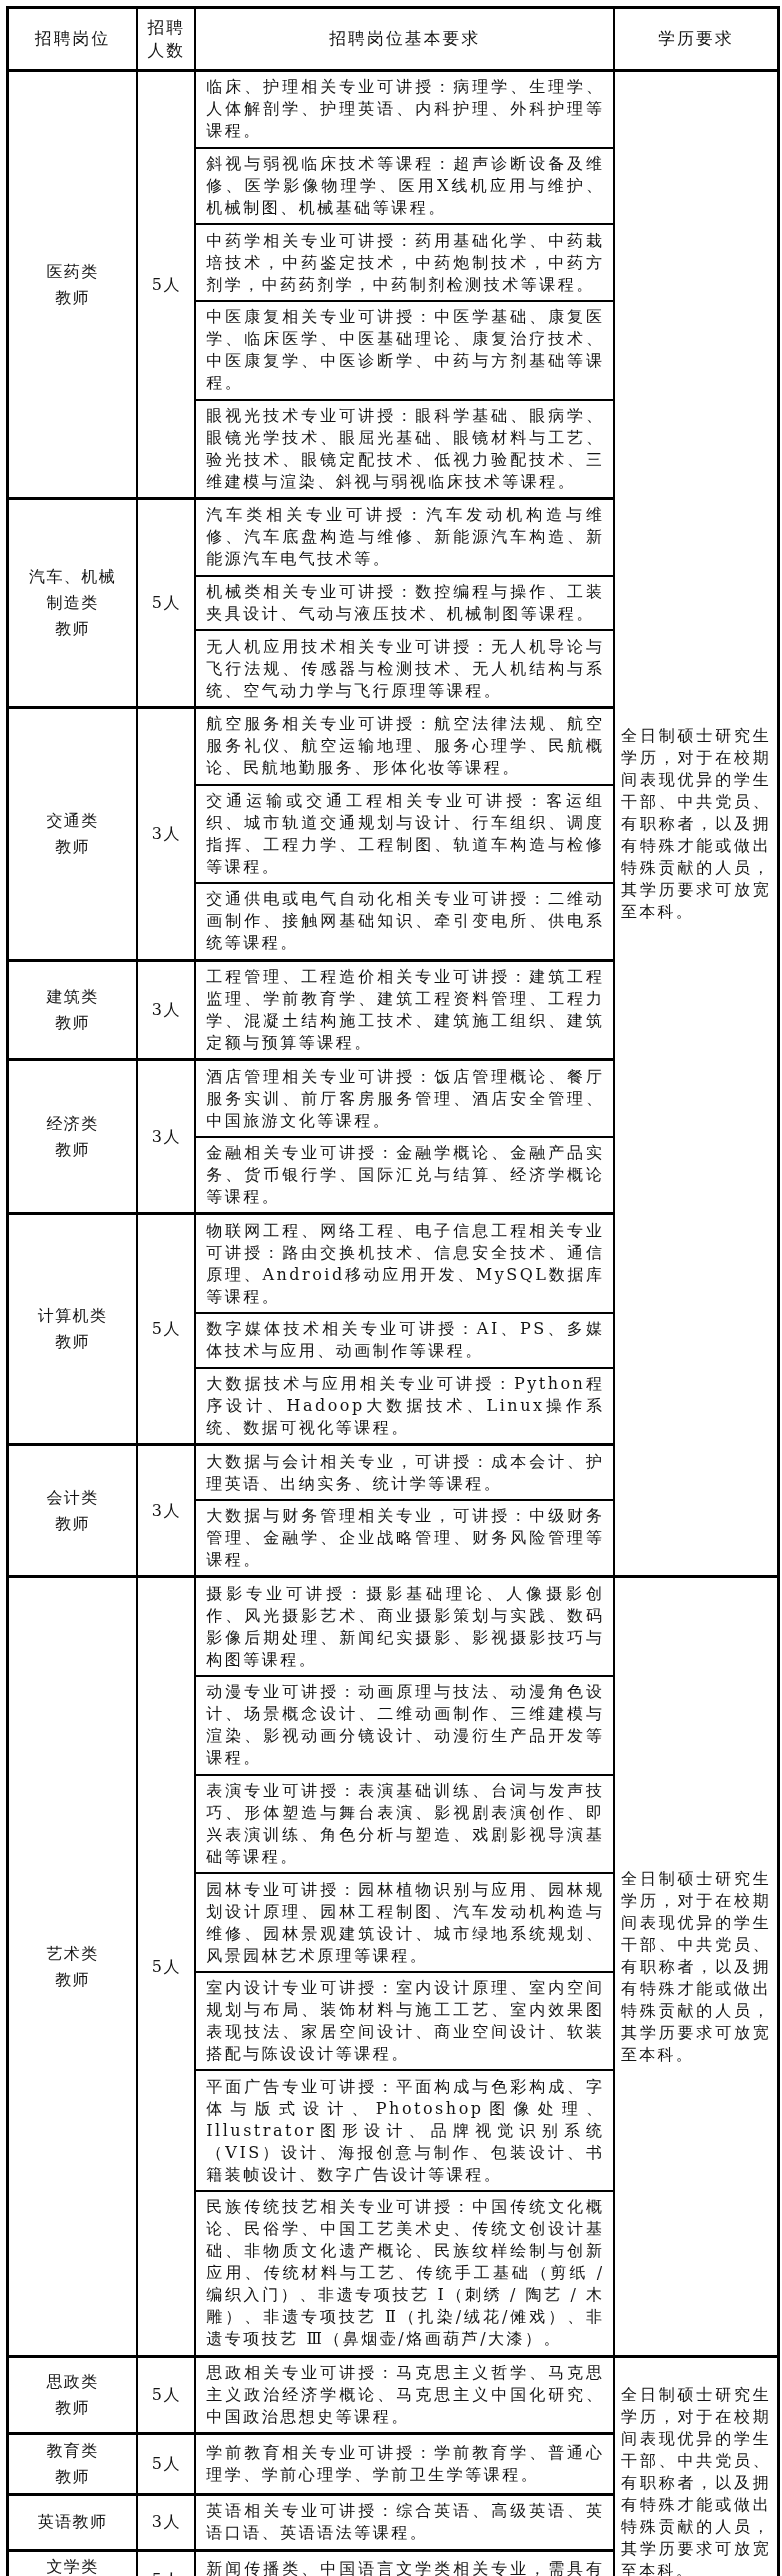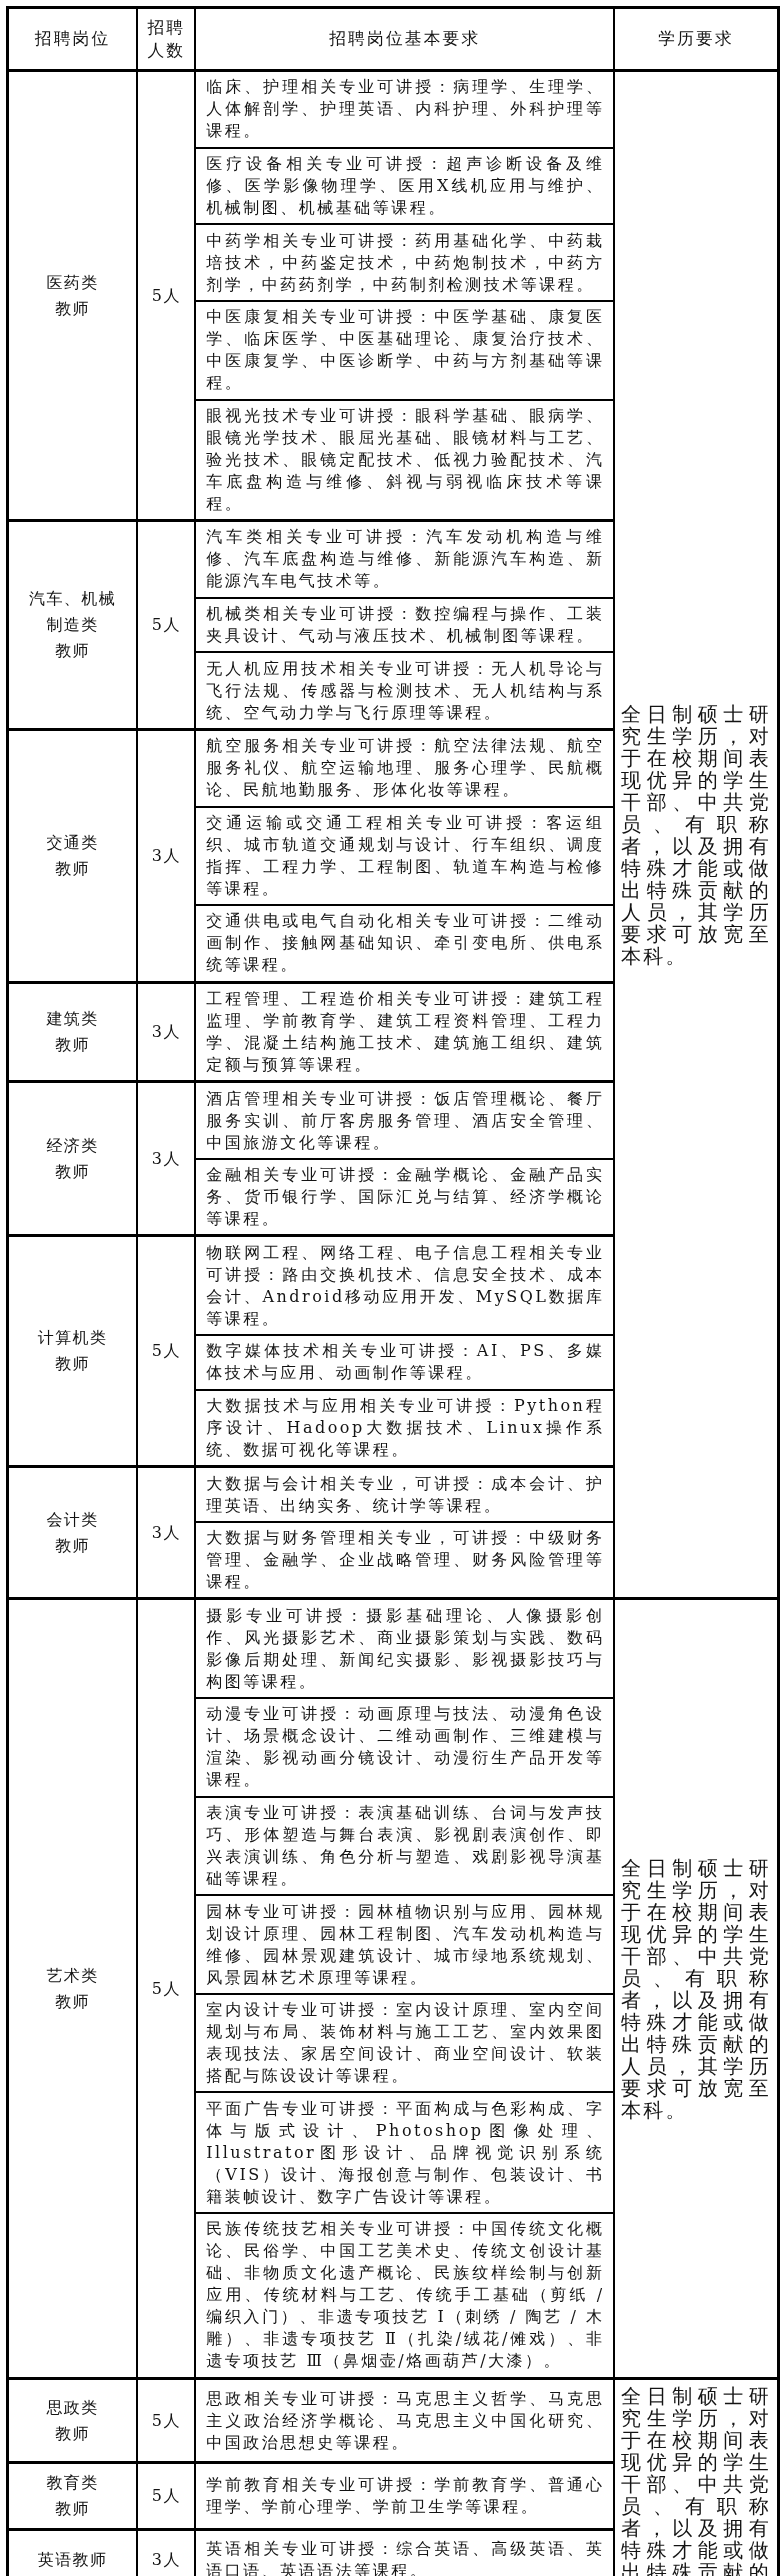--- a/index.html
+++ b/index.html
@@ -38,21 +38,21 @@
   }
   td.req{
     font-size:16px;
     letter-spacing:2.5px;
     line-height:22px;
     text-align:justify;
     text-justify:inter-character;
     padding:4.3px 8.7px 4.3px 10px;
   }
   td.edu{
-    font-size:20px;
+    font-size:16px;
     letter-spacing:2.2px;
     line-height:22px;
     text-align:justify;
     text-justify:inter-character;
     padding:5.8px 5.8px;
   }
   tr.sec > td{border-top-width:3.6px;}
 </style>
 </head>
 <body>
@@ -75,30 +75,30 @@
   </tr>
 
   <tr class="sec">
     <td class="pos" rowspan="5">医药类
 教师</td>
     <td class="cnt" rowspan="5">5人</td>
     <td class="req">临床、护理相关专业可讲授：病理学、生理学、人体解剖学、护理英语、内科护理、外科护理等课程。</td>
     <td class="edu" rowspan="19">全日制硕士研究生学历，对于在校期间表现优异的学生干部、中共党员、有职称者，以及拥有特殊才能或做出特殊贡献的人员，其学历要求可放宽至本科。</td>
   </tr>
   <tr>
-          <td class="req">医疗设备相关专业可讲授：超声诊断设备及维修、医学影像物理学、医用X线机应用与维护、机械制图、机械基础等课程。</td>
+          <td class="req">斜视与弱视临床技术等课程：超声诊断设备及维修、医学影像物理学、医用X线机应用与维护、机械制图、机械基础等课程。</td>
         </tr>
   <tr>
           <td class="req">中药学相关专业可讲授：药用基础化学、中药栽培技术，中药鉴定技术，中药炮制技术，中药方剂学，中药药剂学，中药制剂检测技术等课程。</td>
         </tr>
   <tr>
           <td class="req">中医康复相关专业可讲授：中医学基础、康复医学、临床医学、中医基础理论、康复治疗技术、中医康复学、中医诊断学、中药与方剂基础等课程。</td>
         </tr>
   <tr>
-          <td class="req">眼视光技术专业可讲授：眼科学基础、眼病学、眼镜光学技术、眼屈光基础、眼镜材料与工艺、验光技术、眼镜定配技术、低视力验配技术、汽车底盘构造与维修、斜视与弱视临床技术等课程。</td>
+          <td class="req">眼视光技术专业可讲授：眼科学基础、眼病学、眼镜光学技术、眼屈光基础、眼镜材料与工艺、验光技术、眼镜定配技术、低视力验配技术、三维建模与渲染、斜视与弱视临床技术等课程。</td>
         </tr>
 
   <tr class="sec">
     <td class="pos" rowspan="3">汽车、机械
 制造类
 教师</td>
     <td class="cnt" rowspan="3">5人</td>
     <td class="req">汽车类相关专业可讲授：汽车发动机构造与维修、汽车底盘构造与维修、新能源汽车构造、新能源汽车电气技术等。</td>
   </tr>
   <tr>
@@ -135,21 +135,21 @@
     <td class="req">酒店管理相关专业可讲授：饭店管理概论、餐厅服务实训、前厅客房服务管理、酒店安全管理、中国旅游文化等课程。</td>
   </tr>
   <tr>
           <td class="req">金融相关专业可讲授：金融学概论、金融产品实务、货币银行学、国际汇兑与结算、经济学概论等课程。</td>
         </tr>
 
   <tr class="sec">
     <td class="pos" rowspan="3">计算机类
 教师</td>
     <td class="cnt" rowspan="3">5人</td>
-    <td class="req">物联网工程、网络工程、电子信息工程相关专业可讲授：路由交换机技术、信息安全技术、成本会计、Android移动应用开发、MySQL数据库等课程。</td>
+    <td class="req">物联网工程、网络工程、电子信息工程相关专业可讲授：路由交换机技术、信息安全技术、通信原理、Android移动应用开发、MySQL数据库等课程。</td>
   </tr>
   <tr>
           <td class="req">数字媒体技术相关专业可讲授：AI、PS、多媒体技术与应用、动画制作等课程。</td>
         </tr>
   <tr>
           <td class="req">大数据技术与应用相关专业可讲授：Python程序设计、Hadoop大数据技术、Linux操作系统、数据可视化等课程。</td>
         </tr>
 
   <tr class="sec">
     <td class="pos" rowspan="2">会计类

